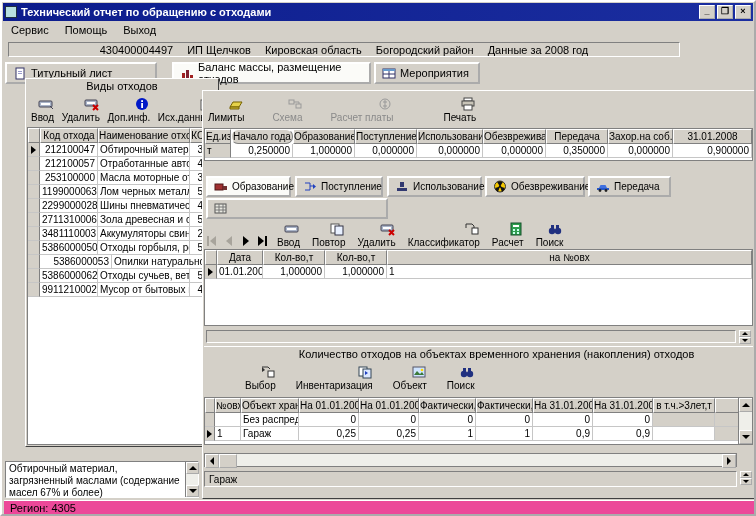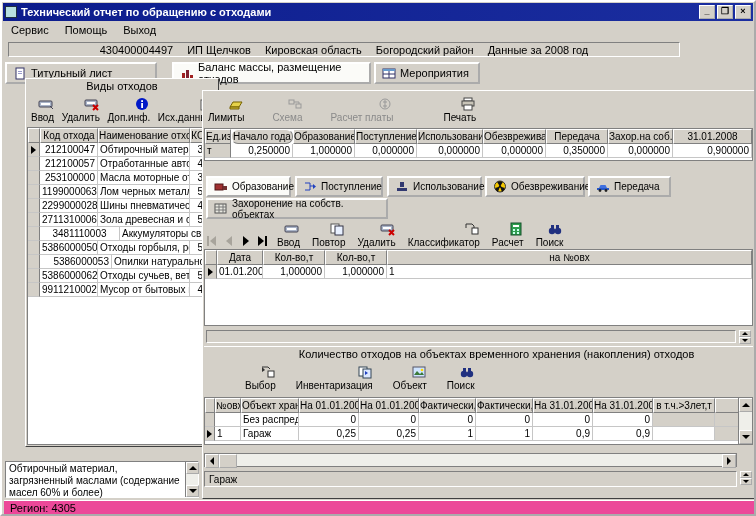--- a/index.html
+++ b/index.html
@@ -224,21 +224,21 @@
           <div class="gc num" style="width:16px;">4</div>
         </div>
       <div class="grow">
           <div class="gc marker" style="width:12px;"></div>
           <div class="gc num" style="width:58px;">2711310006</div>
           <div class="gc" style="width:92px;">Зола древесная и соло</div>
           <div class="gc num" style="width:16px;">5</div>
         </div>
       <div class="grow">
           <div class="gc marker" style="width:12px;"></div>
-          <div class="gc num" style="width:80px;text-align:center;">3481110003</div>
+          <div class="gc num" style="width:58px;text-align:center;">3481110003</div>
           <div class="gc" style="width:92px;">Аккумуляторы свинцов</div>
           <div class="gc num" style="width:16px;">2</div>
         </div>
       <div class="grow">
           <div class="gc marker" style="width:12px;"></div>
           <div class="gc num" style="width:58px;">5386000050</div>
           <div class="gc" style="width:92px;">Отходы горбыля, рейки</div>
           <div class="gc num" style="width:16px;">5</div>
         </div>
       <div class="grow">
@@ -264,21 +264,21 @@
             <span class="tri-up"></span>
           </span>
         <span class="sbtn">
             <span class="tri-dn"></span>
           </span>
       </div>
     </div>
   </div>
 
   <div class="memo">
-    <span>Обтирочный материал, загрязненный маслами (содержание масел 60% и более)</span>
+    <span>Обтирочный материал, загрязненный маслами (содержание масел 67% и более)</span>
     <div class="vscroll" style="right:0;">
       <span class="sbtn" style="width:13px;height:12px;">
           <span class="tri-up"></span>
         </span>
       <span class="sbtn" style="width:13px;height:12px;">
           <span class="tri-dn"></span>
         </span>
     </div>
   </div>
 
@@ -400,21 +400,20 @@
         </span>
       <span>Передача</span>
     </div>
     <div class="subtab" style="left:3px; top:107px; width:182px;">
       <span class="ic">
           <svg viewBox="0 0 14 13">
             <rect x="1" y="2" width="11" height="9" fill="#e8e8e0" stroke="#555"></rect>
             <path d="M1 5h11M1 8h11M5 2v9M9 2v9" stroke="#777"></path>
           </svg>
         </span>
-      <span>Захоронение на собств. объектах</span>
     </div>
 
     <div style="position:absolute; left:3px; top:131px; height:27px; display:flex; align-items:flex-end; gap:6px;">
       <span class="navbtn nav-dis">
           <span class="nav-bar"></span>
           <span class="nav-tri-l"></span>
         </span>
       <span class="navbtn nav-dis">
           <span class="nav-tri-l"></span>
         </span>

